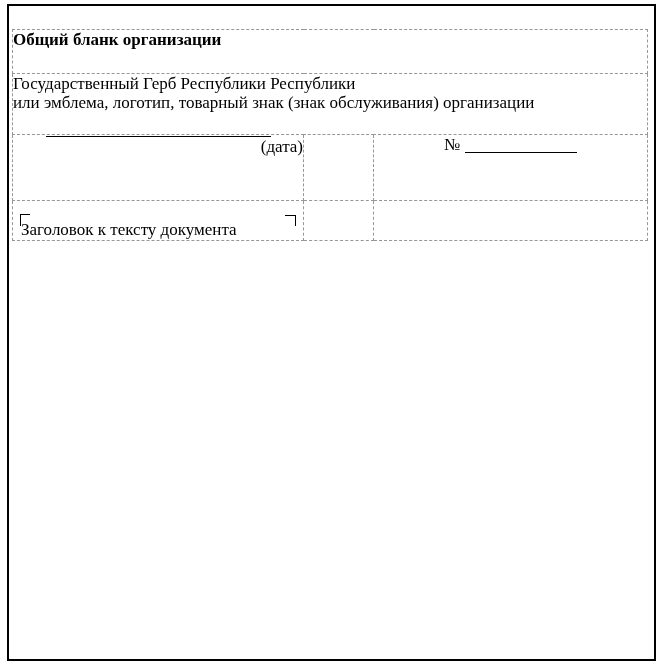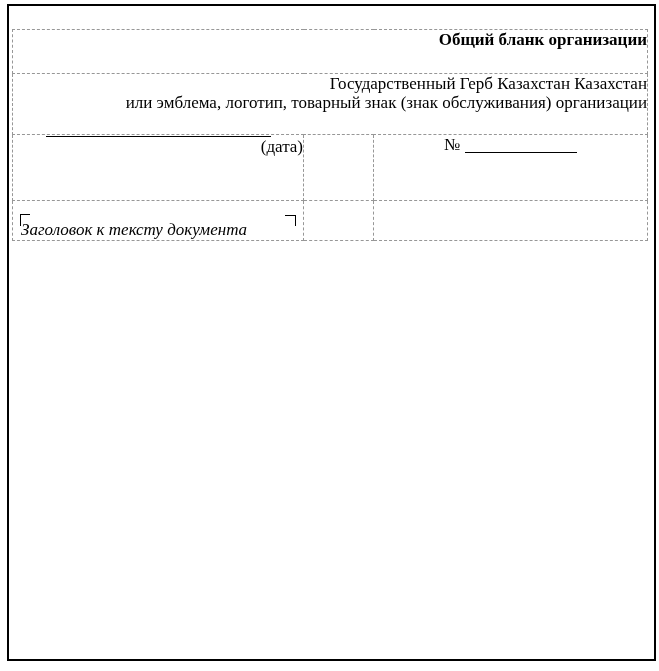--- a/index.html
+++ b/index.html
@@ -25,21 +25,21 @@
     table-layout: fixed;
   }
   table.form td {
     border: 1px dashed #979797;
     font-size: 17px;
     line-height: 19px;
     padding: 0;
     vertical-align: top;
     overflow: hidden;
   }
-  td.c-center { text-align: right; }
+  td.c-center { text-align: left; }
   td.title-cell   { height: 43px; font-weight: bold; padding-top: 4px; }
   td.emblem-cell  { height: 60px; padding-top: 5px; }
   tr.row-orgname td { height: 86px; }
   td.orgname-cell { padding-top: 3px; }
   tr.row-refs td  { height: 65px; }
   td.date-cell    { vertical-align: bottom; padding-bottom: 3px; text-align: right; }
   td.number-cell  { vertical-align: bottom; padding-bottom: 22px; text-align: center; }
   tr.row-place td { height: 43px; }
   td.place-cell   { padding: 2px 2px 0 7px; }
   tr.row-heading td { height: 39px; }
@@ -64,41 +64,40 @@
   }
   .mark-right {
     position: absolute; left: 272px; top: 14px;
     width: 10px; height: 10px;
     border-right: 1.5px solid #000000;
     border-top: 1.5px solid #000000;
   }
   .heading-text {
     position: absolute; left: 8px; top: 19px;
     white-space: nowrap;
-    font-style: italic;
   }
 </style>
 </head>
 <body>
 
 <div class="page-border"></div>
 
 <table class="form">
   <colgroup>
     <col style="width:291px">
     <col style="width:70px">
     <col style="width:274px">
   </colgroup>
   <tbody>
     <tr>
       <td colspan="3" class="c-center title-cell">Общий бланк организации</td>
     </tr>
     <tr>
       <td colspan="3" class="c-center emblem-cell">
-        <div>Государственный Герб Казахстан Казахстан</div>
+        <div>Государственный Герб Республики Республики</div>
         <div>или эмблема, логотип, товарный знак (знак обслуживания) организации</div>
       </td>
     </tr>
     <tr class="row-refs">
       <td class="date-cell">
         <div class="fill-line"></div>
         <div>(дата)</div>
       </td>
       <td></td>
       <td class="number-cell">

